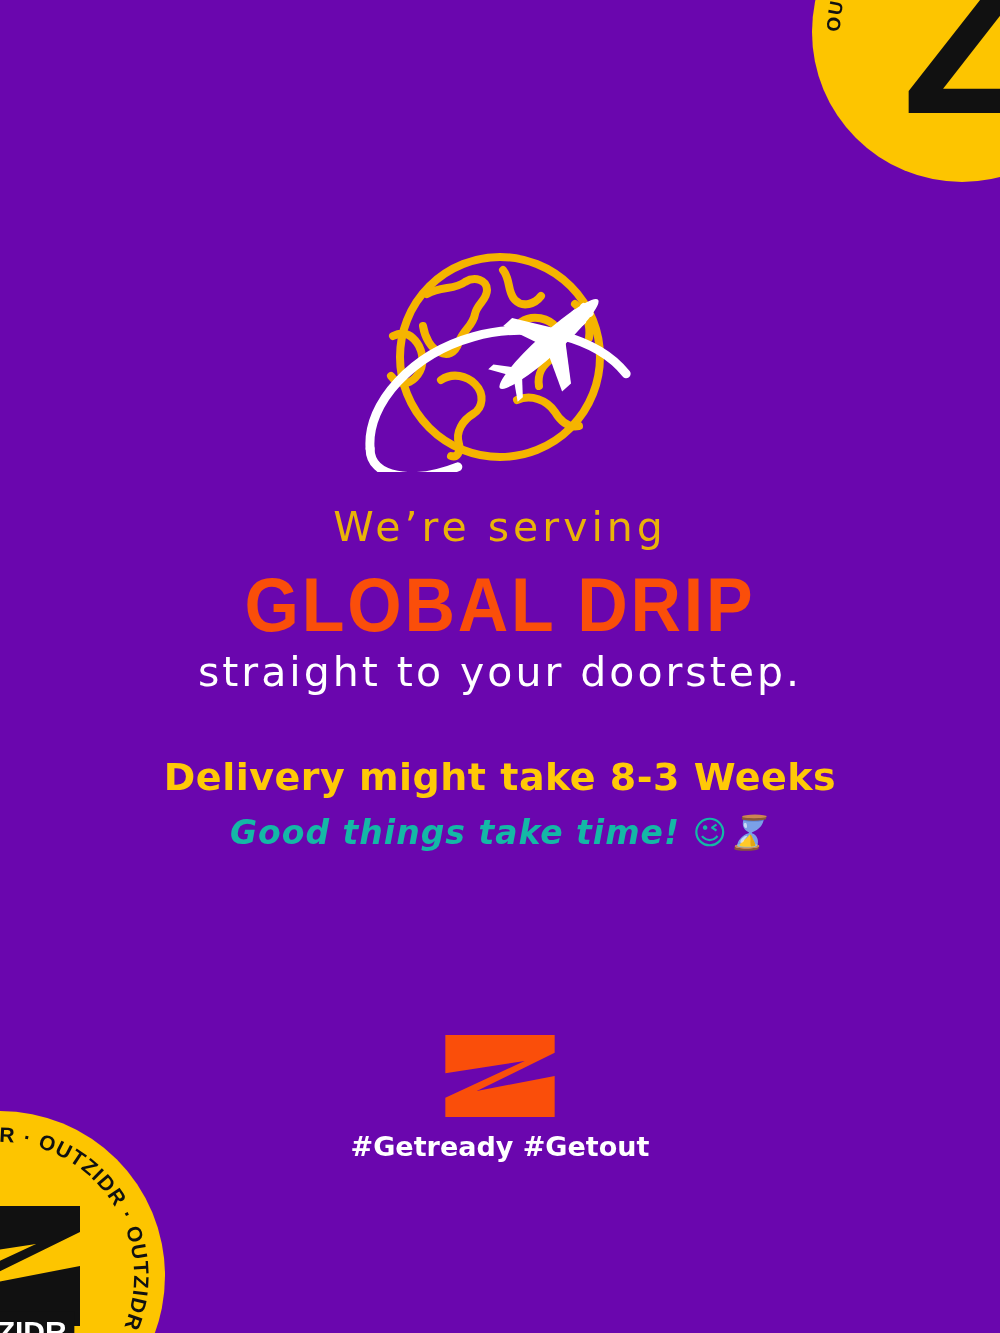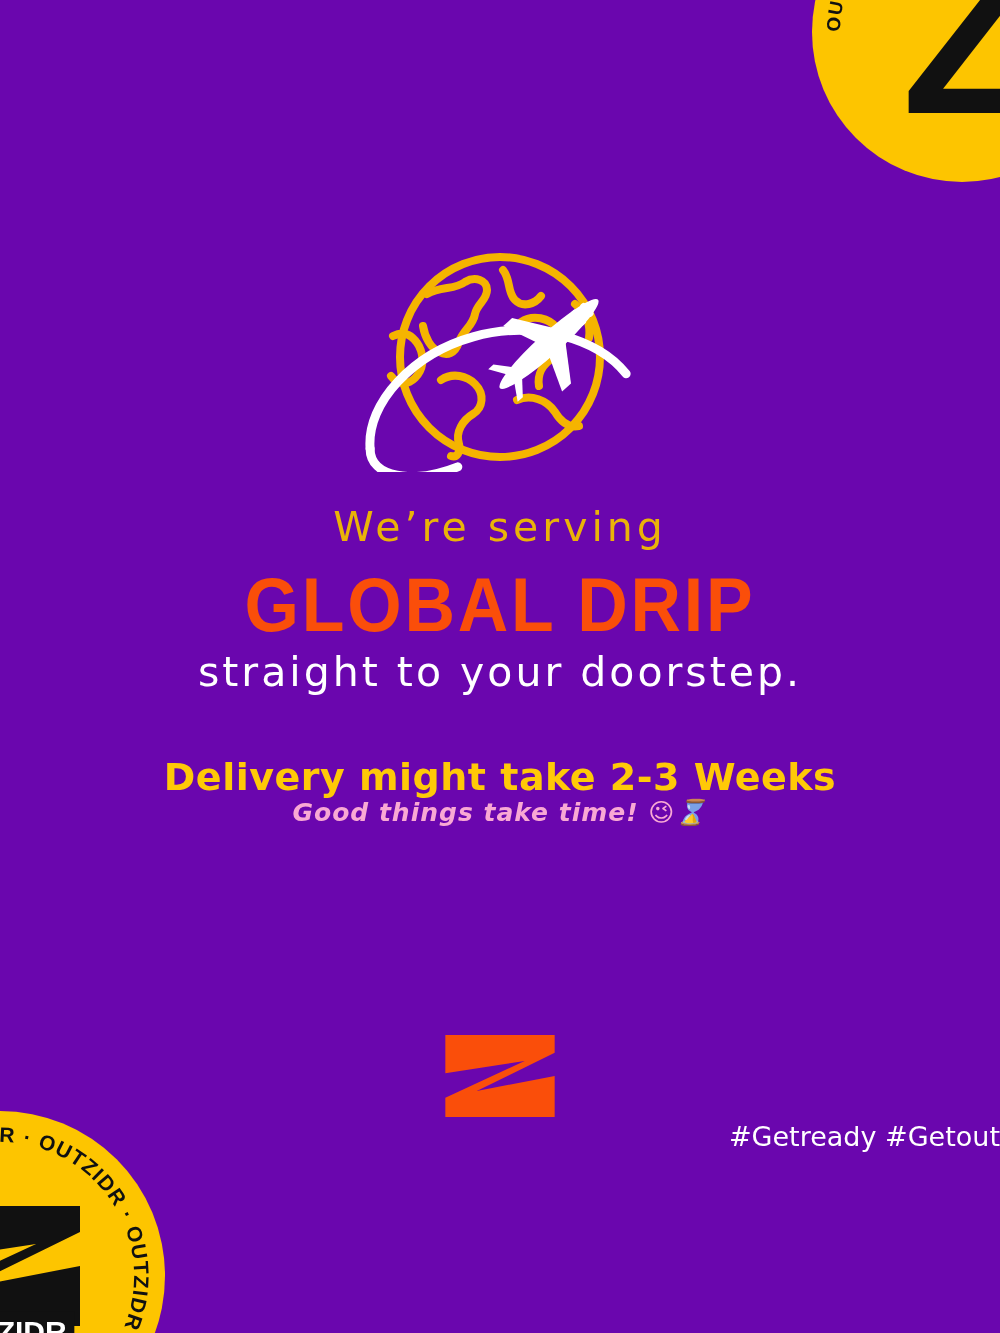--- a/index.html
+++ b/index.html
@@ -145,49 +145,49 @@
     color: #FFC907;
     font-size: 38px;
     font-weight: 700;
     letter-spacing: 0.5px;
     line-height: 1.1;
     margin-top: 62px;
     font-family: "DejaVu Sans", sans-serif;
   }
 
   .line-goodthings {
-    color: #f9a8d4;
-    font-size: 25px;
+    color: #14b8a6;
+    font-size: 33px;
     font-weight: 700;
     font-style: italic;
     letter-spacing: 1px;
     line-height: 1.1;
-    margin-top: 0;
+    margin-top: 16px;
     font-family: "DejaVu Sans", sans-serif;
   }
 
   
   .footer {
     position: absolute;
     left: 0;
     right: 0;
     top: 1035px;
     text-align: center;
   }
 
   .z-logo { display: inline-block; }
   .z-logo svg { display: block; }
 
   .hashtags {
     color: #ffffff;
     font-size: 27px;
-    font-weight: 400;
+    font-weight: 700;
     letter-spacing: 0px;
-    font-family: "DejaVu Sans", sans-serif;
-    text-align: right;
+    margin-top: 10px;
+    font-family: "DejaVu Sans", sans-serif;
   }
 </style>
 </head>
 <body>
 
 <div class="poster">
 
   <div class="badge badge-tr">
     <svg viewBox="0 0 300 300" aria-hidden="true">
       <defs>
@@ -251,21 +251,21 @@
         <rect x="36" y="-9" width="7" height="18" rx="2"></rect>
         <rect x="48" y="-8" width="6" height="16" rx="2"></rect>
       </g>
     </svg>
   </div>
 
   <div class="copy">
     <div class="line-serving">We’re serving</div>
     <div class="line-global">GLOBAL DRIP</div>
     <div class="line-doorstep">straight to your doorstep.</div>
-    <div class="line-delivery">Delivery might take 2-3 Weeks</div>
+    <div class="line-delivery">Delivery might take 8-3 Weeks</div>
     <div class="line-goodthings">Good things take time! 😉⌛</div>
   </div>
 
   <div class="footer">
     <div class="z-logo">
       <svg width="110" height="82" viewBox="0 0 160 120" aria-hidden="true">
         <polygon points="0,0 160,0 160,26 46,82 160,60 160,120 0,120 0,92 116,38 0,56" fill="#FA4E0A"></polygon>
       </svg>
     </div>
     <div class="hashtags">#Getready #Getout</div>

